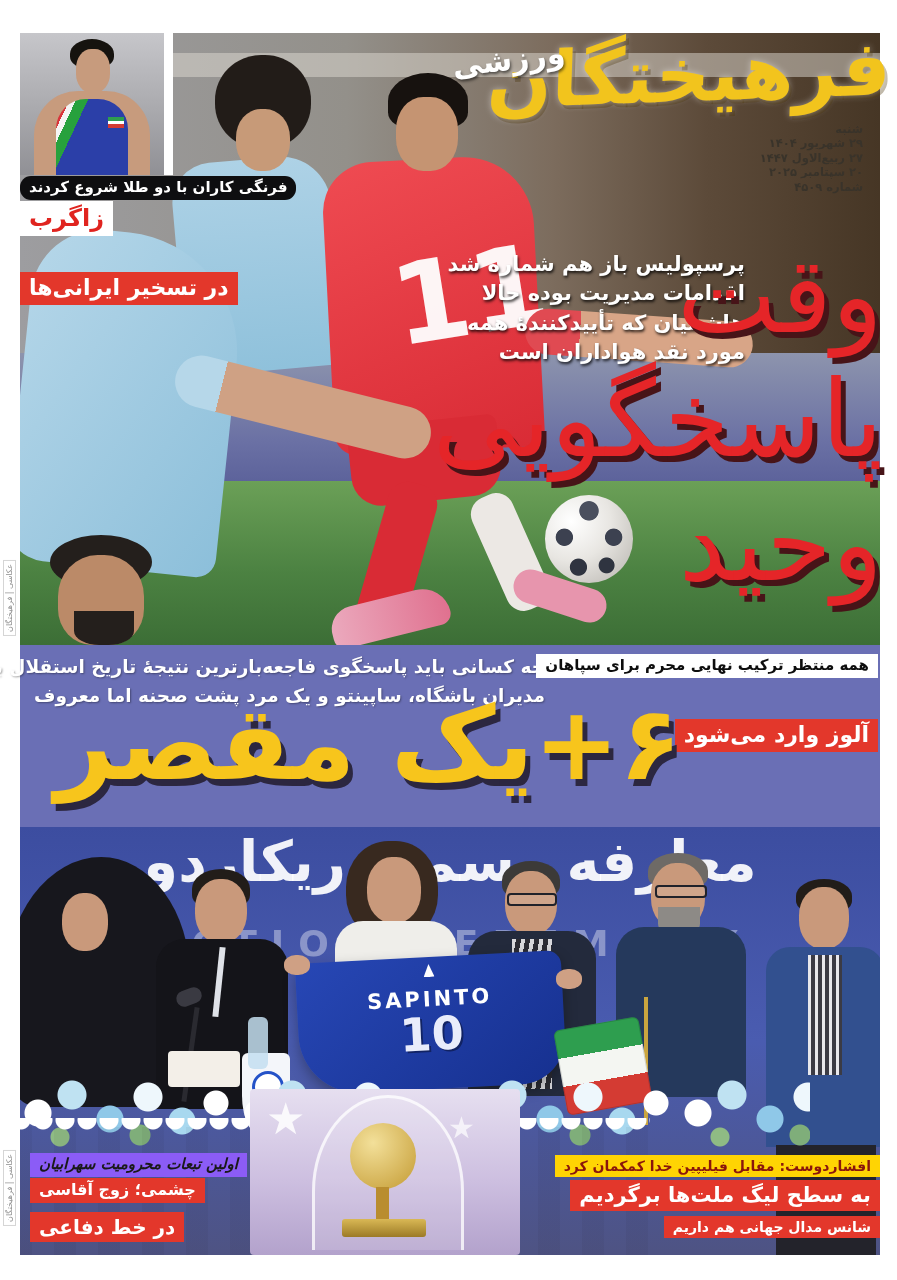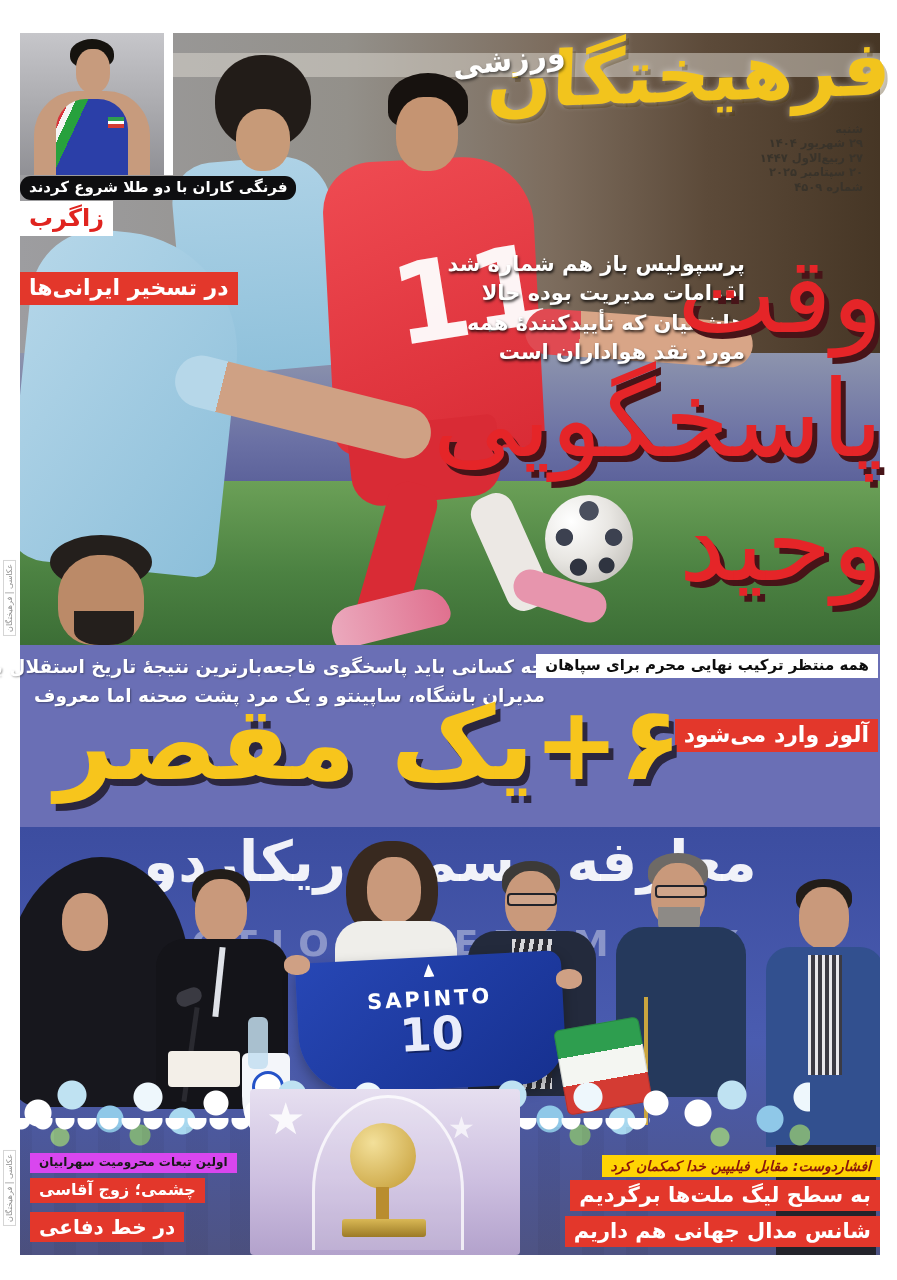--- a/index.html
+++ b/index.html
@@ -78,21 +78,21 @@
   .w-flag{left:88px;top:84px;width:16px;height:11px;
     background:linear-gradient(180deg,#2e9e4f 0 33%,#fff 33% 66%,#d43b33 66% 100%);}
   .w-gap{left:164px;top:33px;width:9px;height:142px;background:#fff;z-index:6;}
 
   
   .bar{position:absolute;font-weight:bold;white-space:nowrap;line-height:1.3;padding:2px 9px;z-index:8;direction:rtl;}
   .bg-black{background:#0e0e10;color:#fff;font-size:15px;border-radius:11px;}
   .bg-white-red{background:#fff;color:#e0241f;font-size:24px;}
   .bg-white{background:#fff;color:#0d0d0d;font-size:15px;}
   .bg-red{background:#e3372b;color:#fff;font-size:22px;}
-  .bg-yellow{background:#d946ef;color:#191919;font-size:12px;}
+  .bg-yellow{background:#8b5cf6;color:#191919;font-size:15px;font-style:italic;}
   .bg-yellow-dr{background:#ffd403;color:#8a160c;font-size:14px;}
 
   .kicker-wr{left:20px;top:176px;}
   .wr-h1{left:20px;top:201px;}
   .wr-h2{left:20px;top:236px;margin-top:36px;}
 
   
   .lead-standfirst{right:152px;top:250px;z-index:7;text-align:right;direction:rtl;
     font-size:21px;font-weight:bold;color:#fff;line-height:1.4;
     text-shadow:1px 2px 3px rgba(0,0,0,.8);}
@@ -206,23 +206,23 @@
   .trophy-base{position:absolute;left:92px;top:130px;width:84px;height:18px;border-radius:3px;
     background:linear-gradient(#d9b855,#9c7a26);}
   .star{position:absolute;color:rgba(255,255,255,.85);line-height:1;}
   .star-1{left:16px;top:8px;font-size:44px;}
   .star-2{left:198px;top:24px;font-size:30px;color:rgba(255,255,255,.7);}
 
   
   .kicker-def{left:30px;top:1153px;}
   .def-h1{left:30px;top:1178px;font-size:16px;}
   .def-h2{left:30px;top:1212px;font-size:20px;}
-  .kicker-vb{right:17px;top:1155px;font-style:italic;}
+  .kicker-vb{right:17px;top:1155px;}
   .vb-h1{right:17px;top:1180px;font-size:21px;}
-  .vb-h2{right:17px;top:1216px;font-size:21px;}
+  .vb-h2{right:17px;top:1216px;font-size:14px;}
 
   .credit{position:absolute;writing-mode:vertical-rl;transform:rotate(180deg);
     font-size:8px;color:#8f8f8f;letter-spacing:1px;z-index:10;background:#fff;
     border:1px solid #d5d5d5;padding:3px 1px;direction:rtl;}
   .credit-1{left:3px;top:560px;}
   .credit-2{left:3px;top:1150px;}
 </style>
 </head>
 <body>
 

